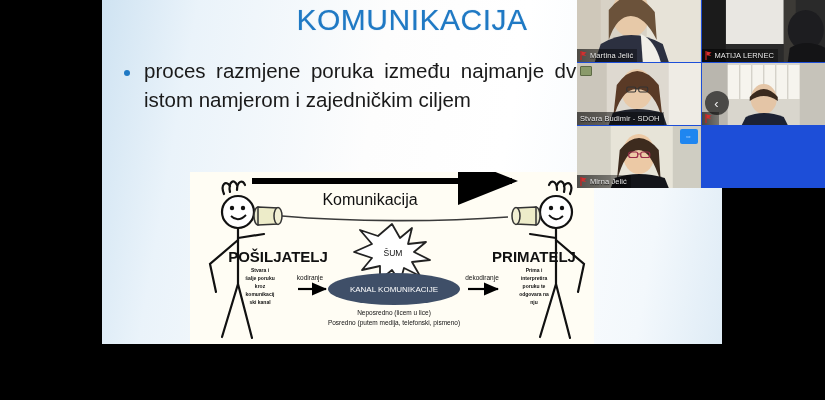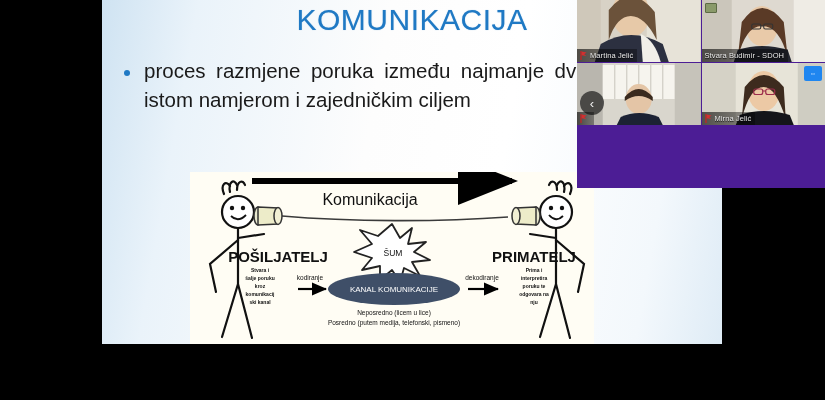--- a/index.html
+++ b/index.html
@@ -44,21 +44,21 @@
 
   
   .deco { position:absolute; }
   #deco-check { left:10px; bottom:-4px; width:26px; height:26px; }
   #deco-box   { left:295px; bottom:-8px; width:128px; height:26px; }
   #deco-circle{ right:-4px; bottom:-6px; width:34px; height:30px; }
 
   
   #grid {
     position:absolute; right:0; top:0; width:248px; height:188px;
-    background:#4c1d95; display:grid;
+    background:#1d4ed8; display:grid;
     grid-template-columns:1fr 1fr; grid-template-rows:1fr 1fr 1fr; gap:1px;
   }
   .tile { position:relative; overflow:hidden; background:#2a2a2a; }
   .tile.active { outline:2px solid #d6e03a; outline-offset:-2px; }
 
   .nameplate {
     position:absolute; left:0; bottom:0; height:13px;
     display:flex; align-items:center; gap:3px;
     padding:0 4px 0 3px;
     background:linear-gradient(to right,rgba(0,0,0,.62),rgba(0,0,0,.35));
@@ -246,20 +246,37 @@
       </svg>
       <div class="nameplate">
         <svg class="flag-icon" viewBox="0 0 7 9">
           <path d="M1,0 L1,9" stroke="#cc2222" stroke-width="1.2"></path>
           <path d="M1.6,0.4 L6.6,1.4 L4.2,3.2 L6.4,5 L1.6,4.2 Z" fill="#d32f2f"></path>
         </svg>
         <span class="pname">Martina Jelić</span>
       </div>
     </div>
 
+    <div class="tile">
+      <svg class="person-svg" viewBox="0 0 124 62" preserveAspectRatio="xMidYMid slice">
+        <rect width="124" height="62" fill="#2a2a2a"></rect>
+        <rect x="24" y="0" width="58" height="44" fill="#e9e7e2"></rect>
+        <rect x="82" y="0" width="12" height="62" fill="#3c3a36"></rect>
+        <ellipse cx="104" cy="30" rx="18" ry="20" fill="#1d1d20"></ellipse>
+        <path d="M88,48 Q104,38 124,48 L124,62 L86,62 Z" fill="#141416"></path>
+        <rect x="0" y="0" width="24" height="62" fill="#1b1b1b"></rect>
+      </svg>
+      <div class="nameplate">
+        <svg class="flag-icon" viewBox="0 0 7 9">
+          <path d="M1,0 L1,9" stroke="#cc2222" stroke-width="1.2"></path>
+          <path d="M1.6,0.4 L6.6,1.4 L4.2,3.2 L6.4,5 L1.6,4.2 Z" fill="#d32f2f"></path>
+        </svg>
+        <span class="pname caps">MATIJA LERNEC</span>
+      </div>
+    </div>
 
     <div class="tile active">
       <svg class="person-svg" viewBox="0 0 124 62" preserveAspectRatio="xMidYMid slice">
         <rect width="124" height="62" fill="#ded9d0"></rect>
         <rect x="0" y="0" width="30" height="62" fill="#cbc6bb"></rect>
         <rect x="92" y="0" width="32" height="62" fill="#efece5"></rect>
         <ellipse cx="60" cy="26" rx="16" ry="20" fill="#e9caa9"></ellipse>
         <path d="M40,22 Q60,-6 82,22 L86,58 Q78,26 60,26 Q44,26 36,58 Z" fill="#5a3a26"></path>
         <rect x="50" y="24" width="9" height="5" rx="1.5" fill="none" stroke="#333" stroke-width="1.1"></rect>
         <rect x="62" y="24" width="9" height="5" rx="1.5" fill="none" stroke="#333" stroke-width="1.1"></rect>

